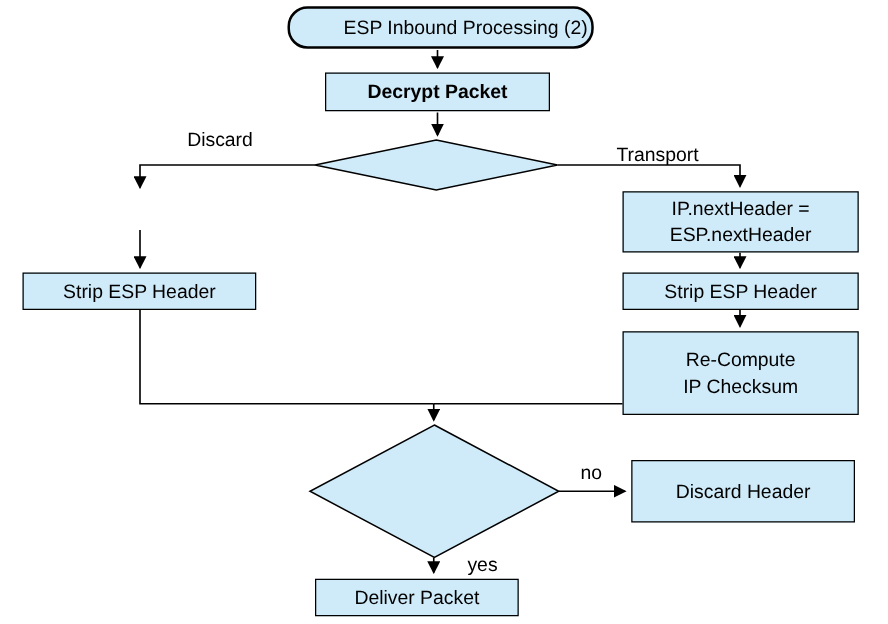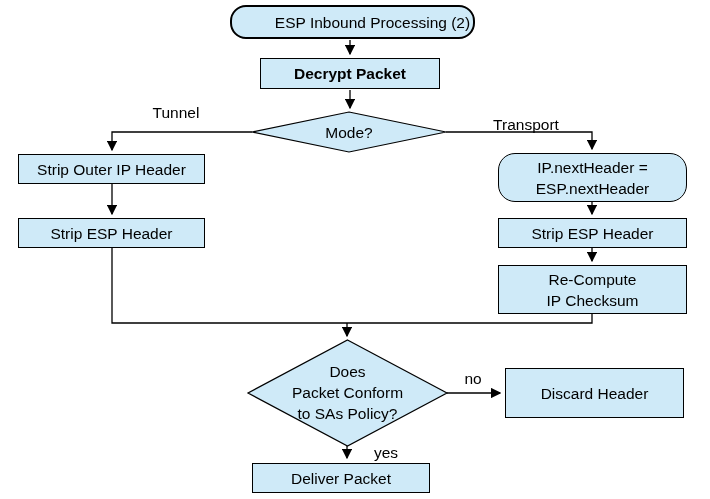--- a/index.html
+++ b/index.html
@@ -110,43 +110,38 @@
     <polyline points="347,446 347,458" marker-end="url(#arrow)"></polyline>
 
     <polygon class="diamond" points="349,112 446,132 349,152 252,132"></polygon>
     <polygon class="diamond" points="347.5,340 447,393 347.5,446 248,393"></polygon>
   </svg>
 
   <div class="node rounded" style="left:230px; top:5px; width:245px; height:34px;">ESP Inbound Processing (2)</div>
 
   <div class="node" style="left:260px; top:58px; width:180px; height:31px;font-weight:bold;">Decrypt Packet</div>
 
-  <div class="node" style="left:18px; top:154px; width:187px; height:30px;">Strip Outer IP Header</div>
 
   <div class="node" style="left:18px; top:218px; width:187px; height:30px;">Strip ESP Header</div>
 
-  <div class="node" style="left:498px; top:153px; width:189px; height:49px;border-radius:17px;">IP.nextHeader =
+  <div class="node" style="left:498px; top:153px; width:189px; height:49px;">IP.nextHeader =
 ESP.nextHeader</div>
 
   <div class="node" style="left:498px; top:218px; width:189px; height:30px;">Strip ESP Header</div>
 
-  <div class="node" style="left:498px; top:265px; width:189px; height:49px;">Re-Compute
+  <div class="node" style="left:498px; top:265px; width:189px; height:67px;">Re-Compute
 IP Checksum</div>
 
   <div class="node" style="left:505px; top:368px; width:179px; height:50px;">Discard Header</div>
 
-  <div class="node" style="left:252px; top:463px; width:178px; height:30px;">Deliver Packet</div>
+  <div class="node" style="left:252px; top:463px; width:163px; height:30px;">Deliver Packet</div>
 
-  <div class="dlabel" style="left:309px; top:122px; width:80px; height:20px;">Mode?</div>
 
-  <div class="dlabel" style="left:262px; top:361px; width:171px; height:63px;">Does
-Packet Conform
-to SAs Policy?</div>
 
-  <div class="elabel" style="left:140px; top:104px; width:72px;">Tunnel</div>
+  <div class="elabel" style="left:140px; top:104px; width:72px;">Discard</div>
 
   <div class="elabel" style="left:490px; top:116px; width:72px;">Transport</div>
 
   <div class="elabel" style="left:456px; top:370px; width:34px;">no</div>
 
   <div class="elabel" style="left:366px; top:444px; width:40px;">yes</div>
 
 </div>
 
 </body></html>

